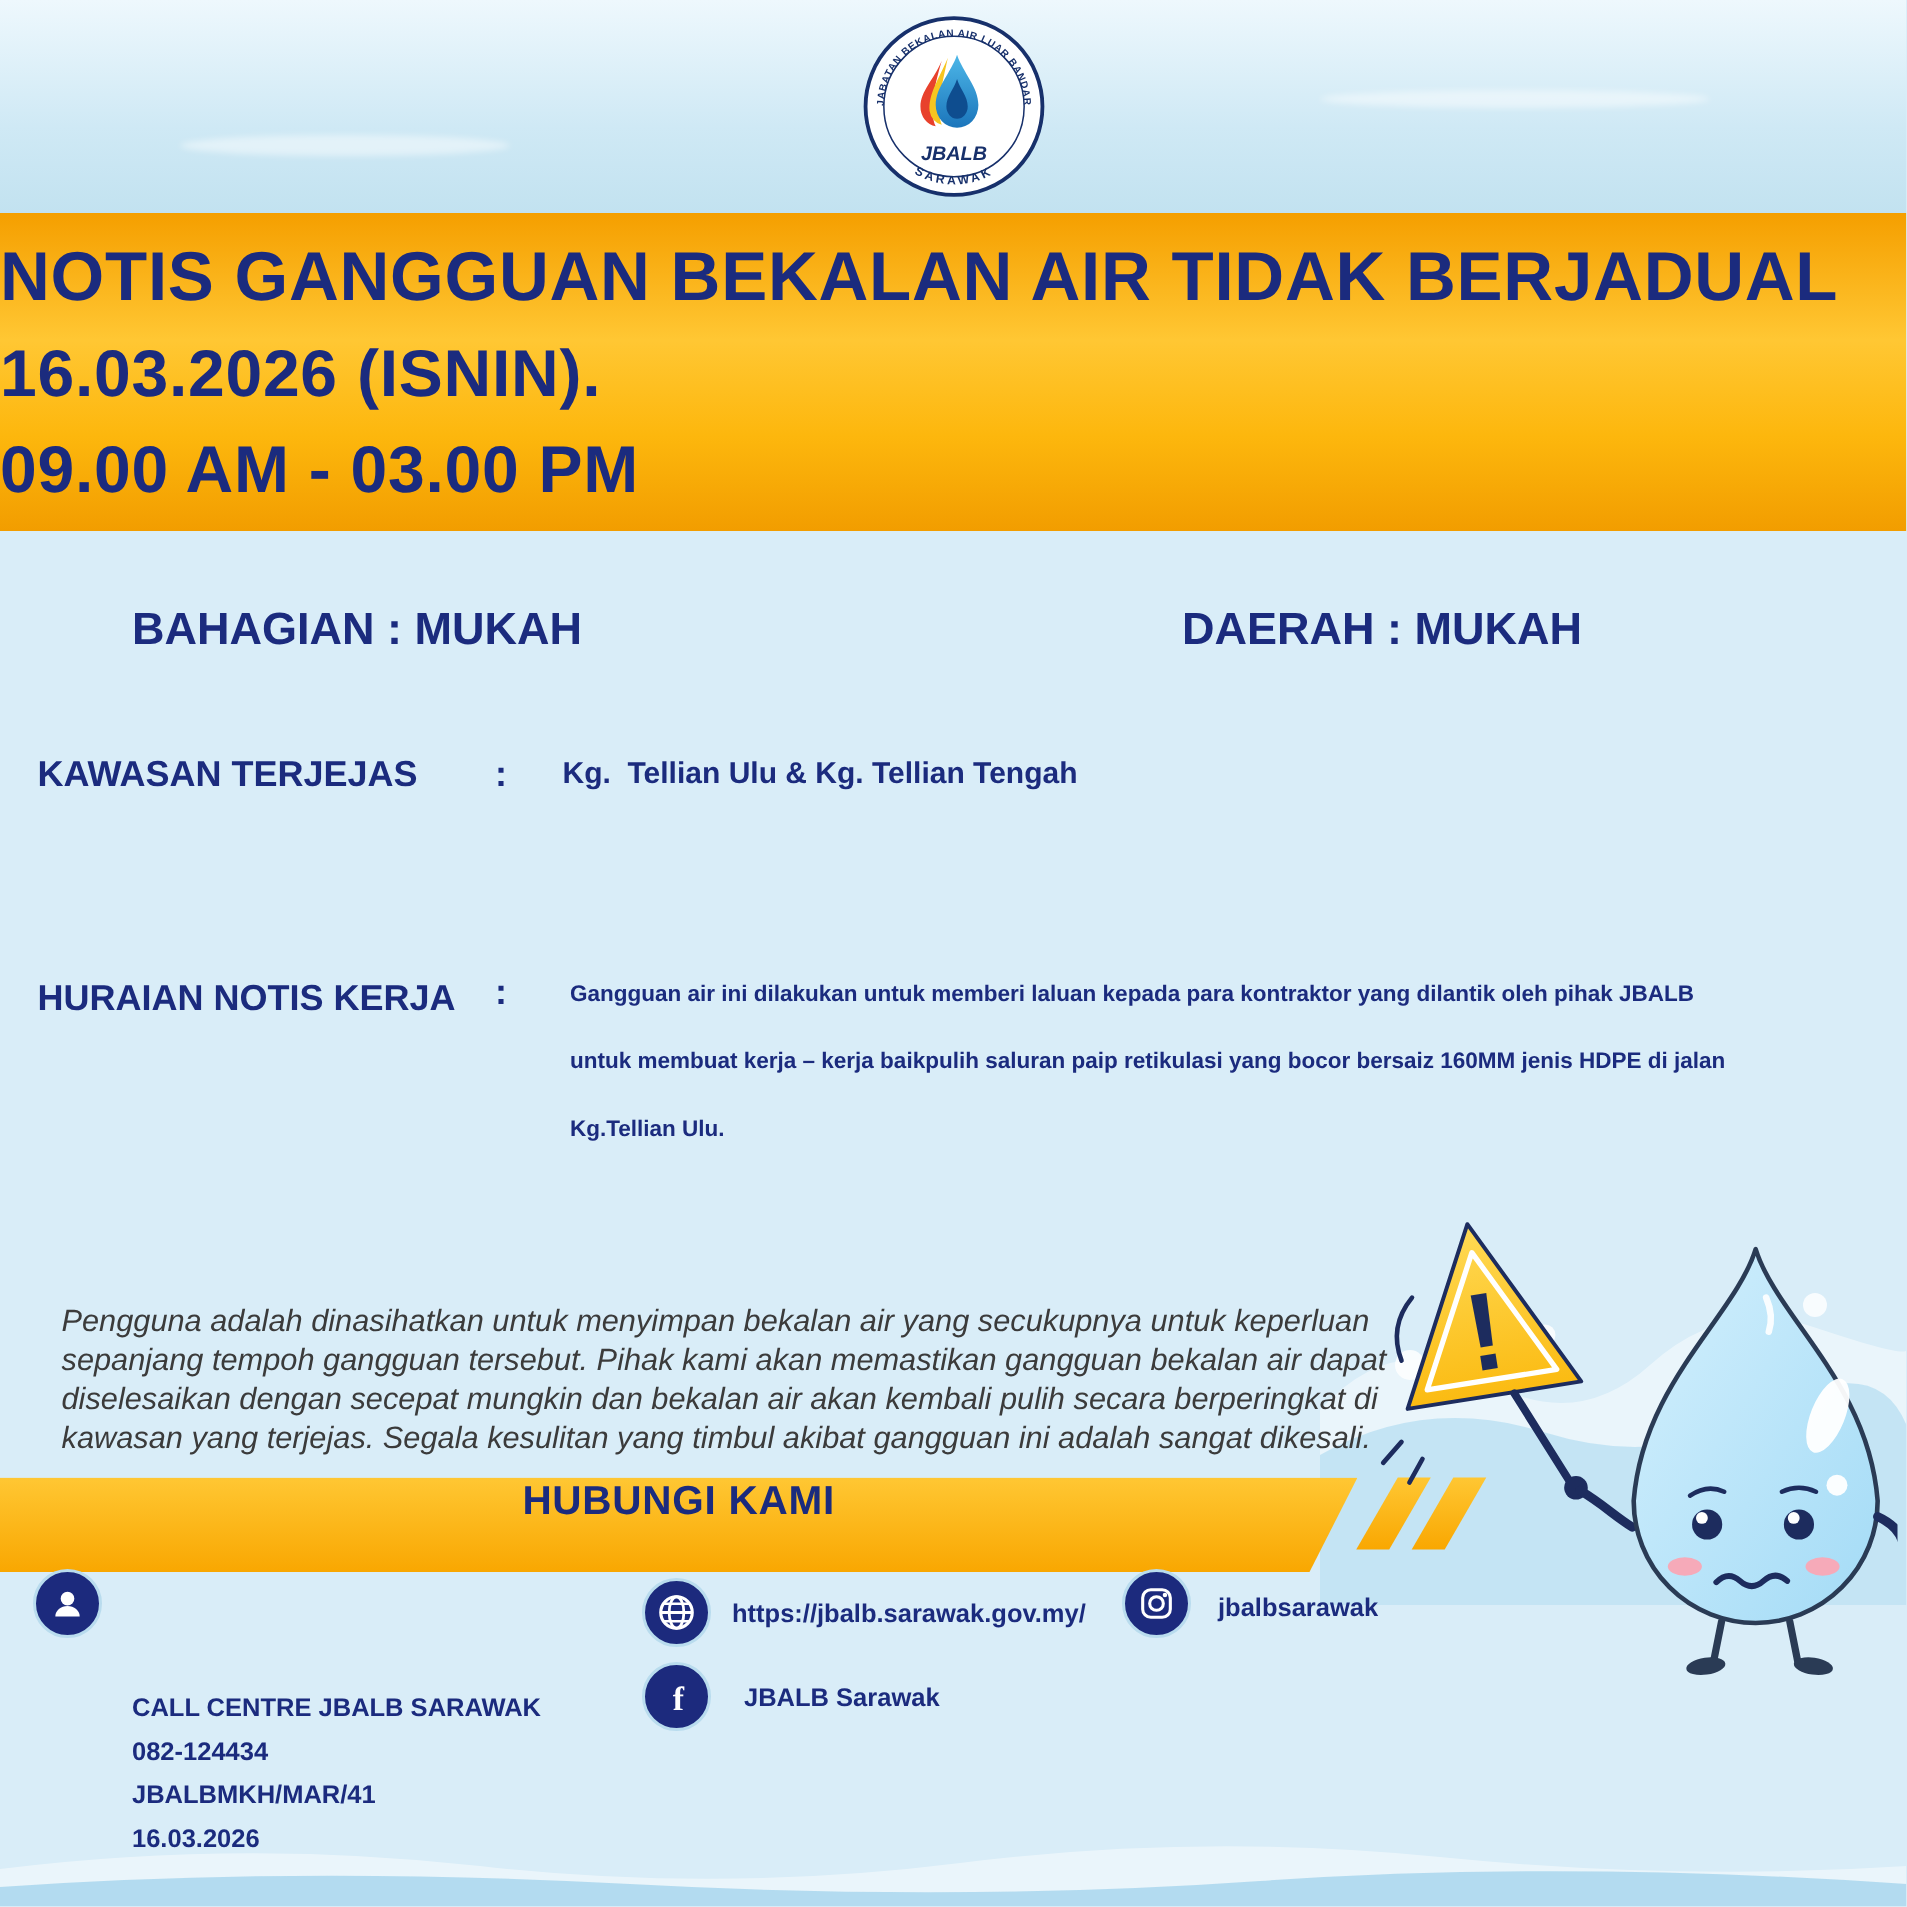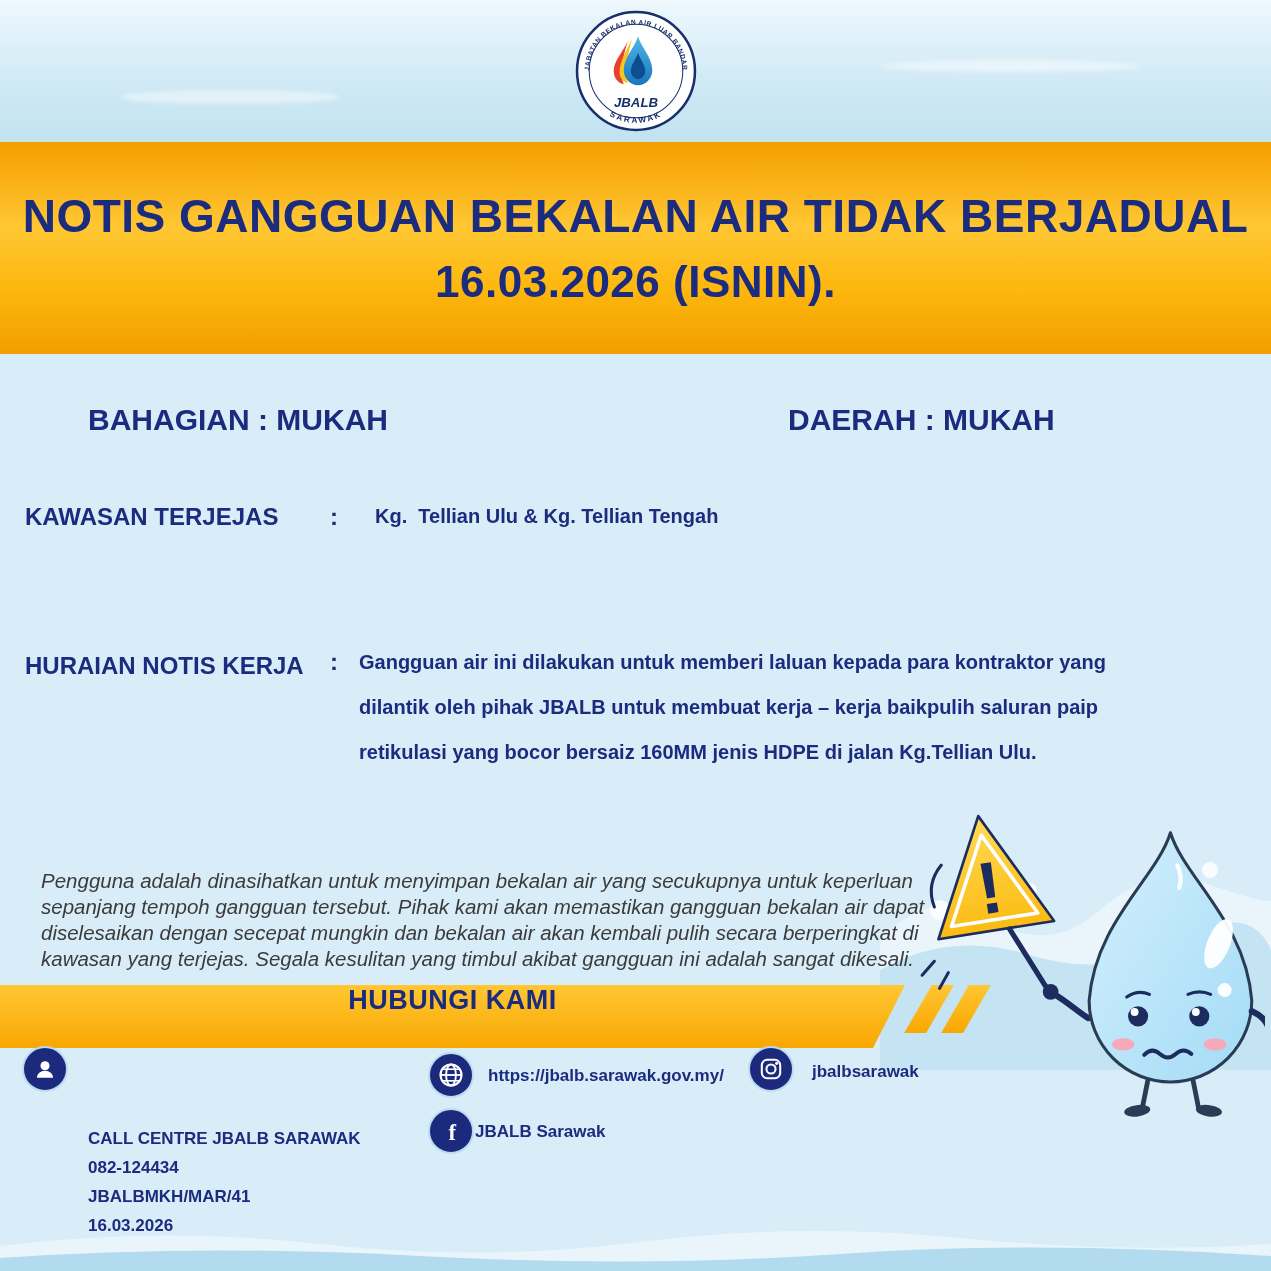--- a/index.html
+++ b/index.html
@@ -11,39 +11,39 @@
   .band-top { position:absolute; top:0; left:0; width:100%; height:142px;
     background:linear-gradient(180deg,#eef8fd 0%, #cfe9f5 60%, #c2e2f0 100%); }
   .band-top .streak { position:absolute; background:rgba(255,255,255,.45); border-radius:50%; filter:blur(2px); }
 
   .logo-wrap { position:absolute; top:10px; left:50%; transform:translateX(-50%);
     width:122px; height:122px; z-index:6; }
 
   
   .banner { position:absolute; top:142px; left:0; width:100%; height:212px;
     background:linear-gradient(180deg,#f59f00 0%, #ffc733 40%, #fdb70d 70%, #f29d00 100%);
-    display:flex; flex-direction:column; align-items:center; justify-content:center; gap:14px; z-index:2; }
+    display:flex; flex-direction:column; justify-content:center; gap:14px; z-index:2; }
   .banner .t1 { font-size:46px; font-weight:bold; color:#1b2b7e; letter-spacing:.5px; }
   .banner .t2, .banner .t3 { font-size:44px; font-weight:bold; color:#1b2b7e; letter-spacing:.5px; }
 
   .region-label { position:absolute; font-size:30px; font-weight:bold; color:#1b2b7e; z-index:3; }
   #bahagian { left:88px; top:403px; }
   #daerah   { left:788px; top:403px; }
 
   .field-label { position:absolute; font-size:24px; font-weight:bold; color:#1b2b7e; z-index:3; }
   .field-colon { position:absolute; font-size:24px; font-weight:bold; color:#1b2b7e; z-index:3; }
   .field-value { position:absolute; font-weight:bold; color:#1b2b7e; z-index:3; white-space:pre-wrap; }
 
   #kawasan-label { left:25px;  top:503px; }
   #kawasan-colon { left:330px; top:503px; }
   #kawasan-value { left:375px; top:505px; font-size:20px; }
 
   #huraian-label { left:25px;  top:652px; }
   #huraian-colon { left:330px; top:648px; }
-  #huraian-value { left:359px; top:640px; width:785px; font-size:20px; line-height:45px; }
+  #huraian-value { left:380px; top:640px; width:785px; font-size:15px; line-height:45px; }
 
   .advisory { position:absolute; left:25px; top:868px; width:908px;
     font-size:20.5px; line-height:26px; font-style:italic; color:#3b3b3b; z-index:3;margin-left:16px; }
 
   
   .hubungi-bar { position:absolute; left:0; top:985px; width:905px; height:63px; z-index:3;
     background:linear-gradient(180deg,#ffc733 0%, #f9a701 100%);
     clip-path:polygon(0 0, 100% 0, calc(100% - 32px) 100%, 0 100%);
     display:flex; align-items:flex-start; justify-content:center; }
   .hubungi-bar span { font-size:27px; font-weight:bold; color:#1b2b7e; letter-spacing:.5px; }
@@ -56,21 +56,21 @@
   .icon-circle { position:absolute; width:46px; height:46px; border-radius:50%;
     background:#1c2a7d; border:2px solid #b9dcee; display:flex; align-items:center; justify-content:center; z-index:4; }
   #icon-person    { left:22px;  top:1046px; }
   #icon-globe     { left:428px; top:1052px; }
   #icon-instagram { left:748px; top:1046px; }
   #icon-facebook  { left:428px; top:1108px; }
 
   .contact-text { position:absolute; font-size:17px; font-weight:bold; color:#1b2b7e; z-index:4; }
   #website-text   { left:488px; top:1066px; }
   #instagram-text { left:812px; top:1062px; }
-  #facebook-text  { left:475px; top:1122px; }
+  #facebook-text  { left:496px; top:1122px; }
 
   .call-centre { position:absolute; left:88px; top:1124px; z-index:4; }
   .call-centre div { font-size:17px; font-weight:bold; color:#1b2b7e; line-height:29px; }
 
   
   .splash { position:absolute; left:880px; top:790px; width:391px; height:280px; z-index:1; }
   .mascot { position:absolute; left:915px; top:782px; width:350px; height:376px; z-index:5; }
 
   .bottom-ripple { position:absolute; left:0; bottom:0; width:100%; height:55px; z-index:1; }
 </style>
@@ -106,20 +106,21 @@
       <path d="M56,28 C50,42 43,52 44,63 a10,11 0 0 0 8,9 C48,62 52,46 56,28 Z" fill="#f7c520"></path>
       <path d="M62,26 C58,38 48,47 48,59 a14,15 0 1 0 28,0 C76,47 66,38 62,26 Z" fill="url(#dropG)"></path>
       <path d="M62,42 C60,49 55,53 55,60 a7,8 0 1 0 14,0 C69,53 64,49 62,42 Z" fill="#0e4d8f"></path>
       <text x="60" y="95" font-size="13" font-weight="bold" font-style="italic" fill="#17306b" text-anchor="middle">JBALB</text>
     </svg>
   </div>
 
   <div class="banner">
     <div class="t1">NOTIS GANGGUAN BEKALAN AIR TIDAK BERJADUAL</div>
     <div class="t2">16.03.2026 (ISNIN).</div>
+    <div class="t3">09.00 AM - 03.00 PM</div>
   </div>
 
   <div id="bahagian" class="region-label">BAHAGIAN : MUKAH</div>
   <div id="daerah" class="region-label">DAERAH : MUKAH</div>
 
   <div id="kawasan-label" class="field-label">KAWASAN TERJEJAS</div>
   <div id="kawasan-colon" class="field-colon">:</div>
   <div id="kawasan-value" class="field-value">Kg.  Tellian Ulu &amp; Kg. Tellian Tengah</div>
 
   <div id="huraian-label" class="field-label">HURAIAN NOTIS KERJA</div>

